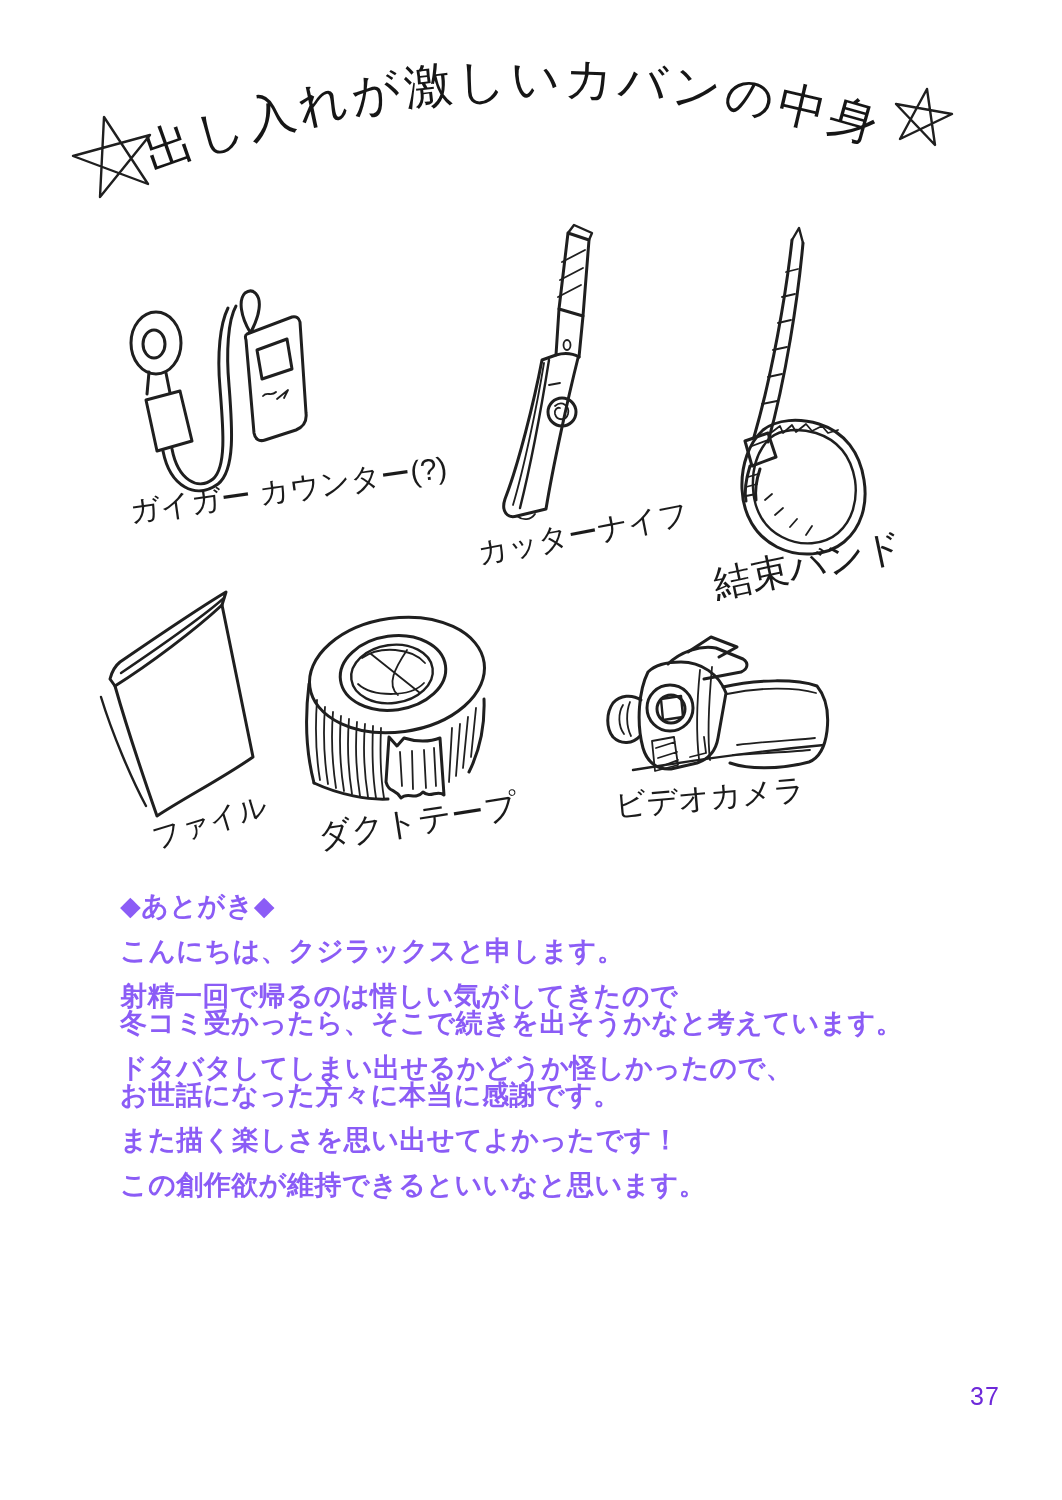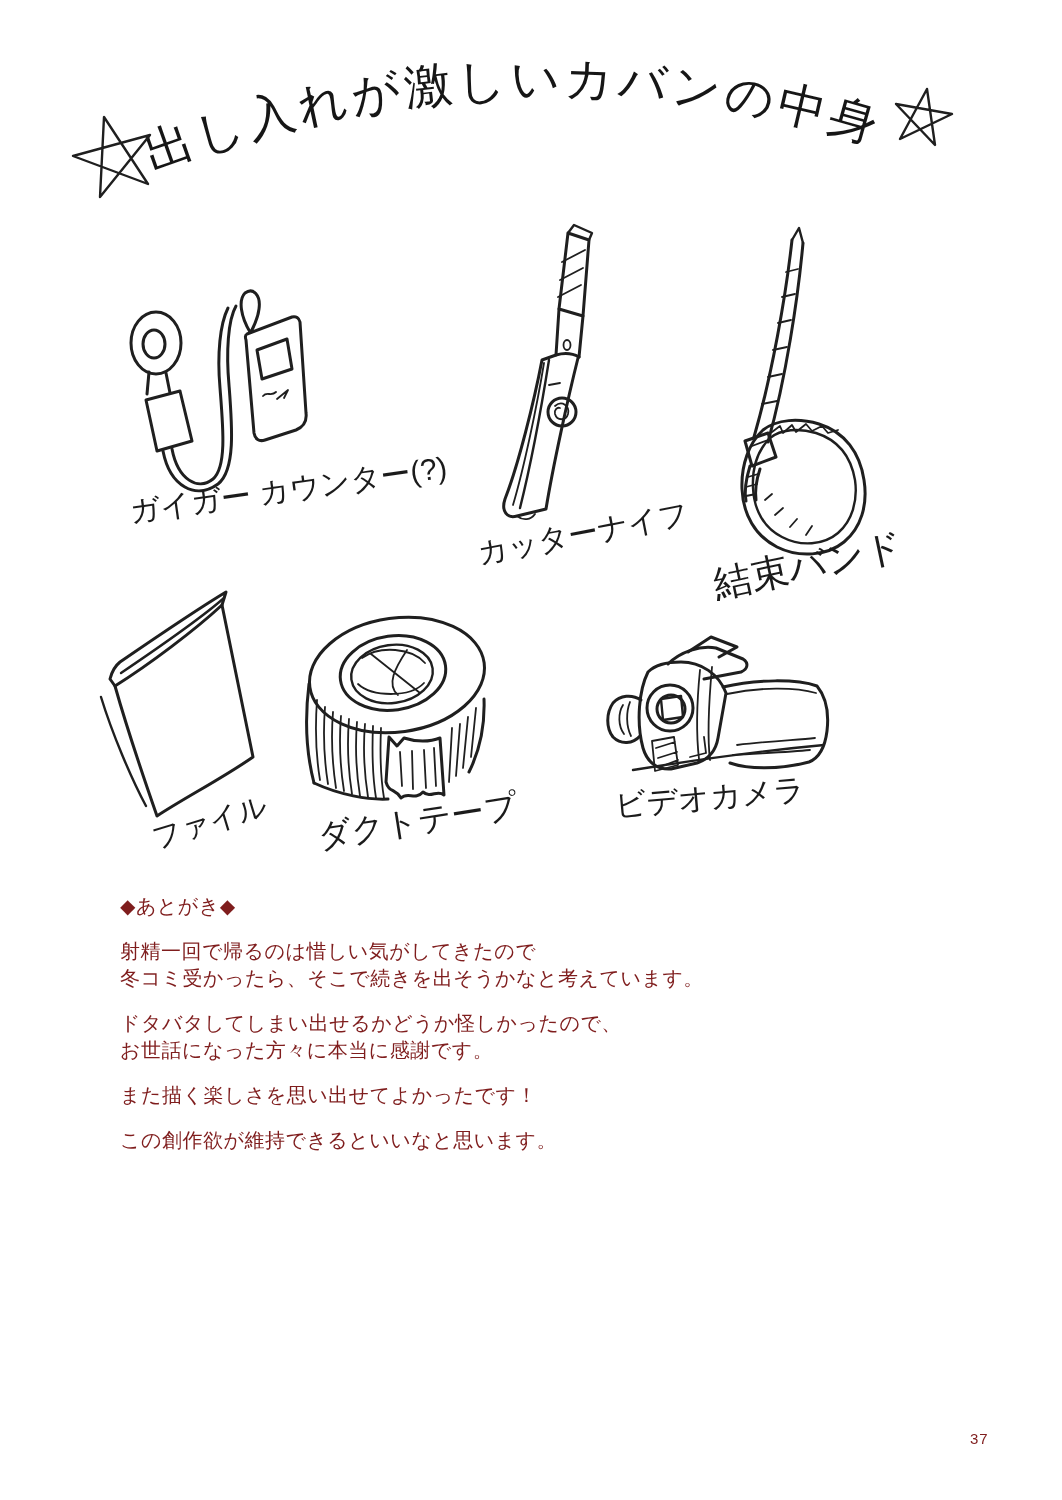--- a/index.html
+++ b/index.html
@@ -30,27 +30,27 @@
     font-family:"Liberation Sans","DejaVu Sans",sans-serif;
   }
   .lbl-geiger {left:130px;top:492px;font-size:30px;transform:rotate(-8deg);}
   .lbl-cutter {left:478px;top:534px;font-size:30px;transform:rotate(-11deg);}
   .lbl-cabletie{left:714px;top:560px;font-size:38px;transform:rotate(-12deg);}
   .lbl-file   {left:153px;top:820px;font-size:29px;transform:rotate(-17deg);}
   .lbl-tape   {left:318px;top:815px;font-size:33px;transform:rotate(-9deg);}
   .lbl-camera {left:615px;top:785px;font-size:31px;transform:rotate(-5deg);}
   .afterword{
     position:absolute;left:120px;top:893px;width:840px;
-    font-size:20px;line-height:27px;font-weight:normal;
-    letter-spacing:0.5px;color:#7f1d1d;
+    font-size:27px;line-height:27px;font-weight:bold;
+    letter-spacing:0.5px;color:#8b5cf6;
   }
   .afterword .para{margin-top:18px;}
   .pageno{
-    position:absolute;left:970px;top:1430px;
-    font-size:15px;letter-spacing:1px;color:#7f1d1d;
+    position:absolute;left:970px;top:1382px;
+    font-size:25px;letter-spacing:1px;color:#6d28d9;
   }
 </style>
 </head>
 <body>
 
 <div class="page">
 
   <svg class="art" viewBox="0 0 1062 1500" xmlns="http://www.w3.org/2000/svg">
     <defs>
       <path id="title-arc" d="M148 172 Q 522 30 896 150"></path>
@@ -170,20 +170,21 @@
   <div class="hand lbl-cutter">カッターナイフ</div>
   <div class="hand lbl-cabletie">結束バンド</div>
   <div class="hand lbl-file">ファイル</div>
   <div class="hand lbl-tape">ダクトテープ</div>
   <div class="hand lbl-camera">ビデオカメラ</div>
 
   <div class="afterword">
     <div class="heading">◆あとがき◆</div>
     <div>
         <div class="para">
+          <div class="line">こんにちは、クジラックスと申します。</div>
         </div>
         <div class="para">
           <div class="line">射精一回で帰るのは惜しい気がしてきたので</div>
           <div class="line">冬コミ受かったら、そこで続きを出そうかなと考えています。</div>
         </div>
         <div class="para">
           <div class="line">ドタバタしてしまい出せるかどうか怪しかったので、</div>
           <div class="line">お世話になった方々に本当に感謝です。</div>
         </div>
         <div class="para">

